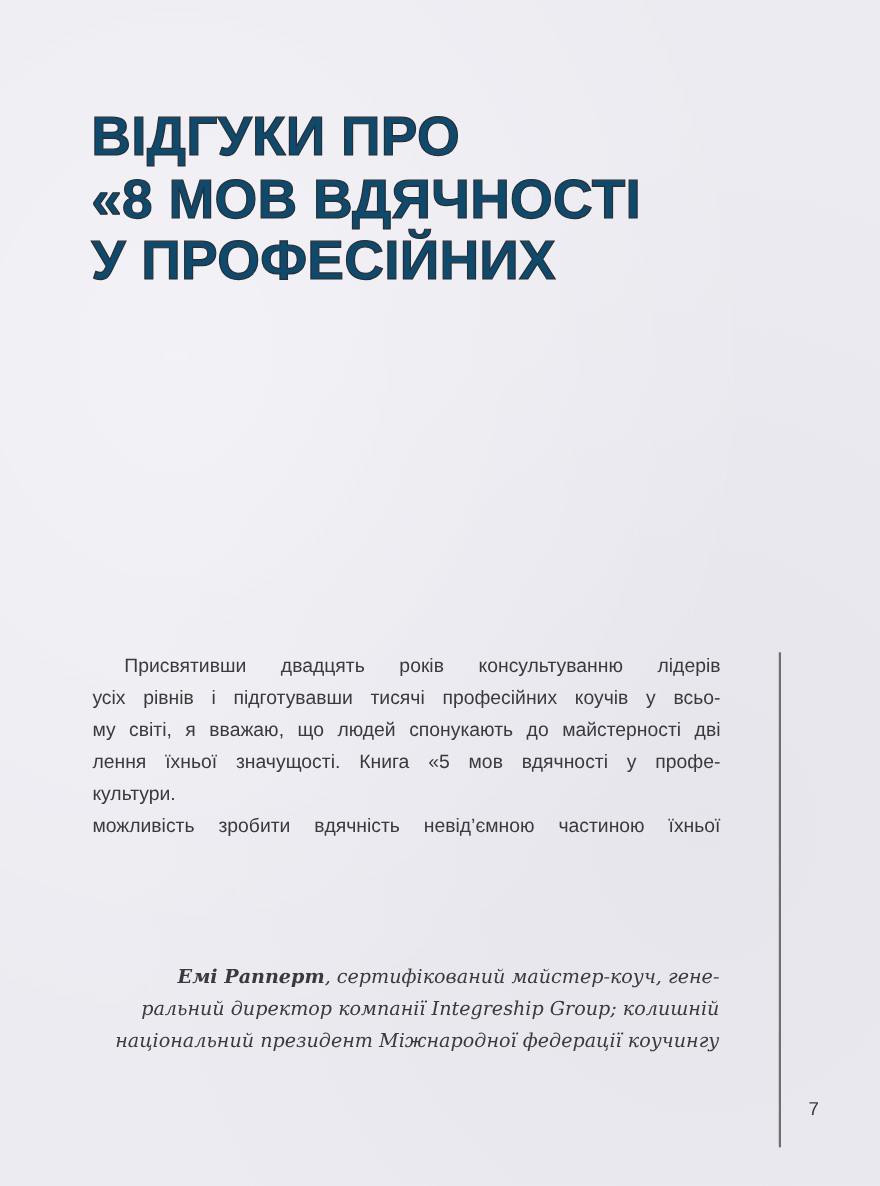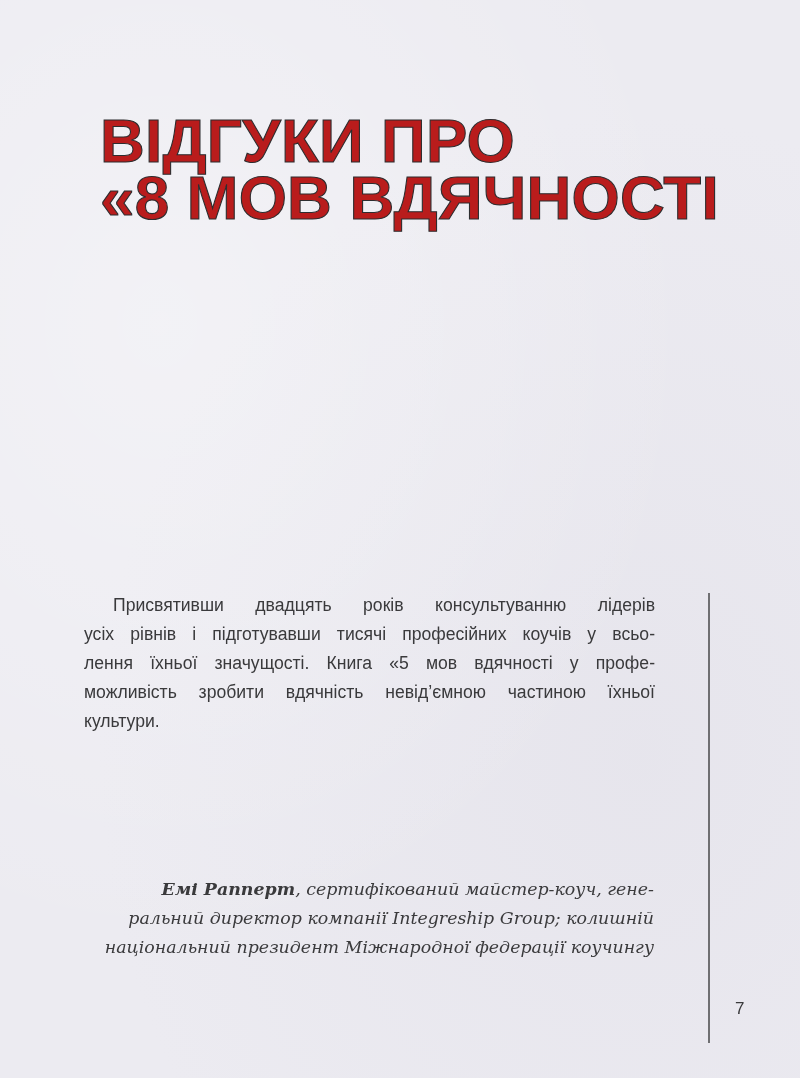--- a/index.html
+++ b/index.html
@@ -17,26 +17,26 @@
         radial-gradient(ellipse at 80% 70%, rgba(220,218,228,0.35) 0%, rgba(220,218,228,0) 60%);
     }
     .page {
       position: absolute;
       inset: 0;
     }
     .title {
       position: absolute;
       left: 83px;
       top: 96px;
-      margin: 17px;
+      margin: 0;
       font-family: "Liberation Sans", "DejaVu Sans", sans-serif;
       font-weight: 700;
-      font-size: 62px;
+      font-size: 50px;
       line-height: 56.5px;
-      color: #b91c1c;
+      color: #0c4a6e;
       letter-spacing: 0.2px;
       -webkit-text-stroke: 1.1px #2d2d2f;
     }
     .title .tline {
       display: block;
       white-space: nowrap;
     }
     .body {
       position: absolute;
       left: 84px;
@@ -106,37 +106,41 @@
     }
   </style>
 </head>
 <body>
 
 <div class="page">
 
   <h1 class="title">
     <span class="tline">ВІДГУКИ ПРО</span>
     <span class="tline">«8 МОВ ВДЯЧНОСТІ</span>
+    <span class="tline">У ПРОФЕСІЙНИХ</span>
   </h1>
 
   <div class="body">
     <div class="bline first">
         <span>Присвятивши двадцять років консультуванню лідерів</span>
       </div>
     <div class="bline">
         <span>усіх рівнів і підготувавши тисячі професійних коучів у всьо-</span>
       </div>
     <div class="bline">
+        <span>му світі, я вважаю, що людей спонукають до майстерності дві</span>
+      </div>
+    <div class="bline">
         <span>лення їхньої значущості. Книга «5 мов вдячності у профе-</span>
+      </div>
+    <div class="bline last">
+        <span>культури.</span>
       </div>
     <div class="bline">
         <span>можливість зробити вдячність невід’ємною частиною їхньої</span>
-      </div>
-    <div class="bline last">
-        <span>культури.</span>
       </div>
   </div>
 
   <div class="attrib">
     <div class="aline"><span class="author">Емі Рапперт</span><span>, сертифікований майстер-коуч, гене-</span></div>
     <div class="aline">ральний директор компанії Integreship Group; колишній</div>
     <div class="aline">національний президент Міжнародної федерації коучингу</div>
   </div>
 
   <div class="rule"></div>

